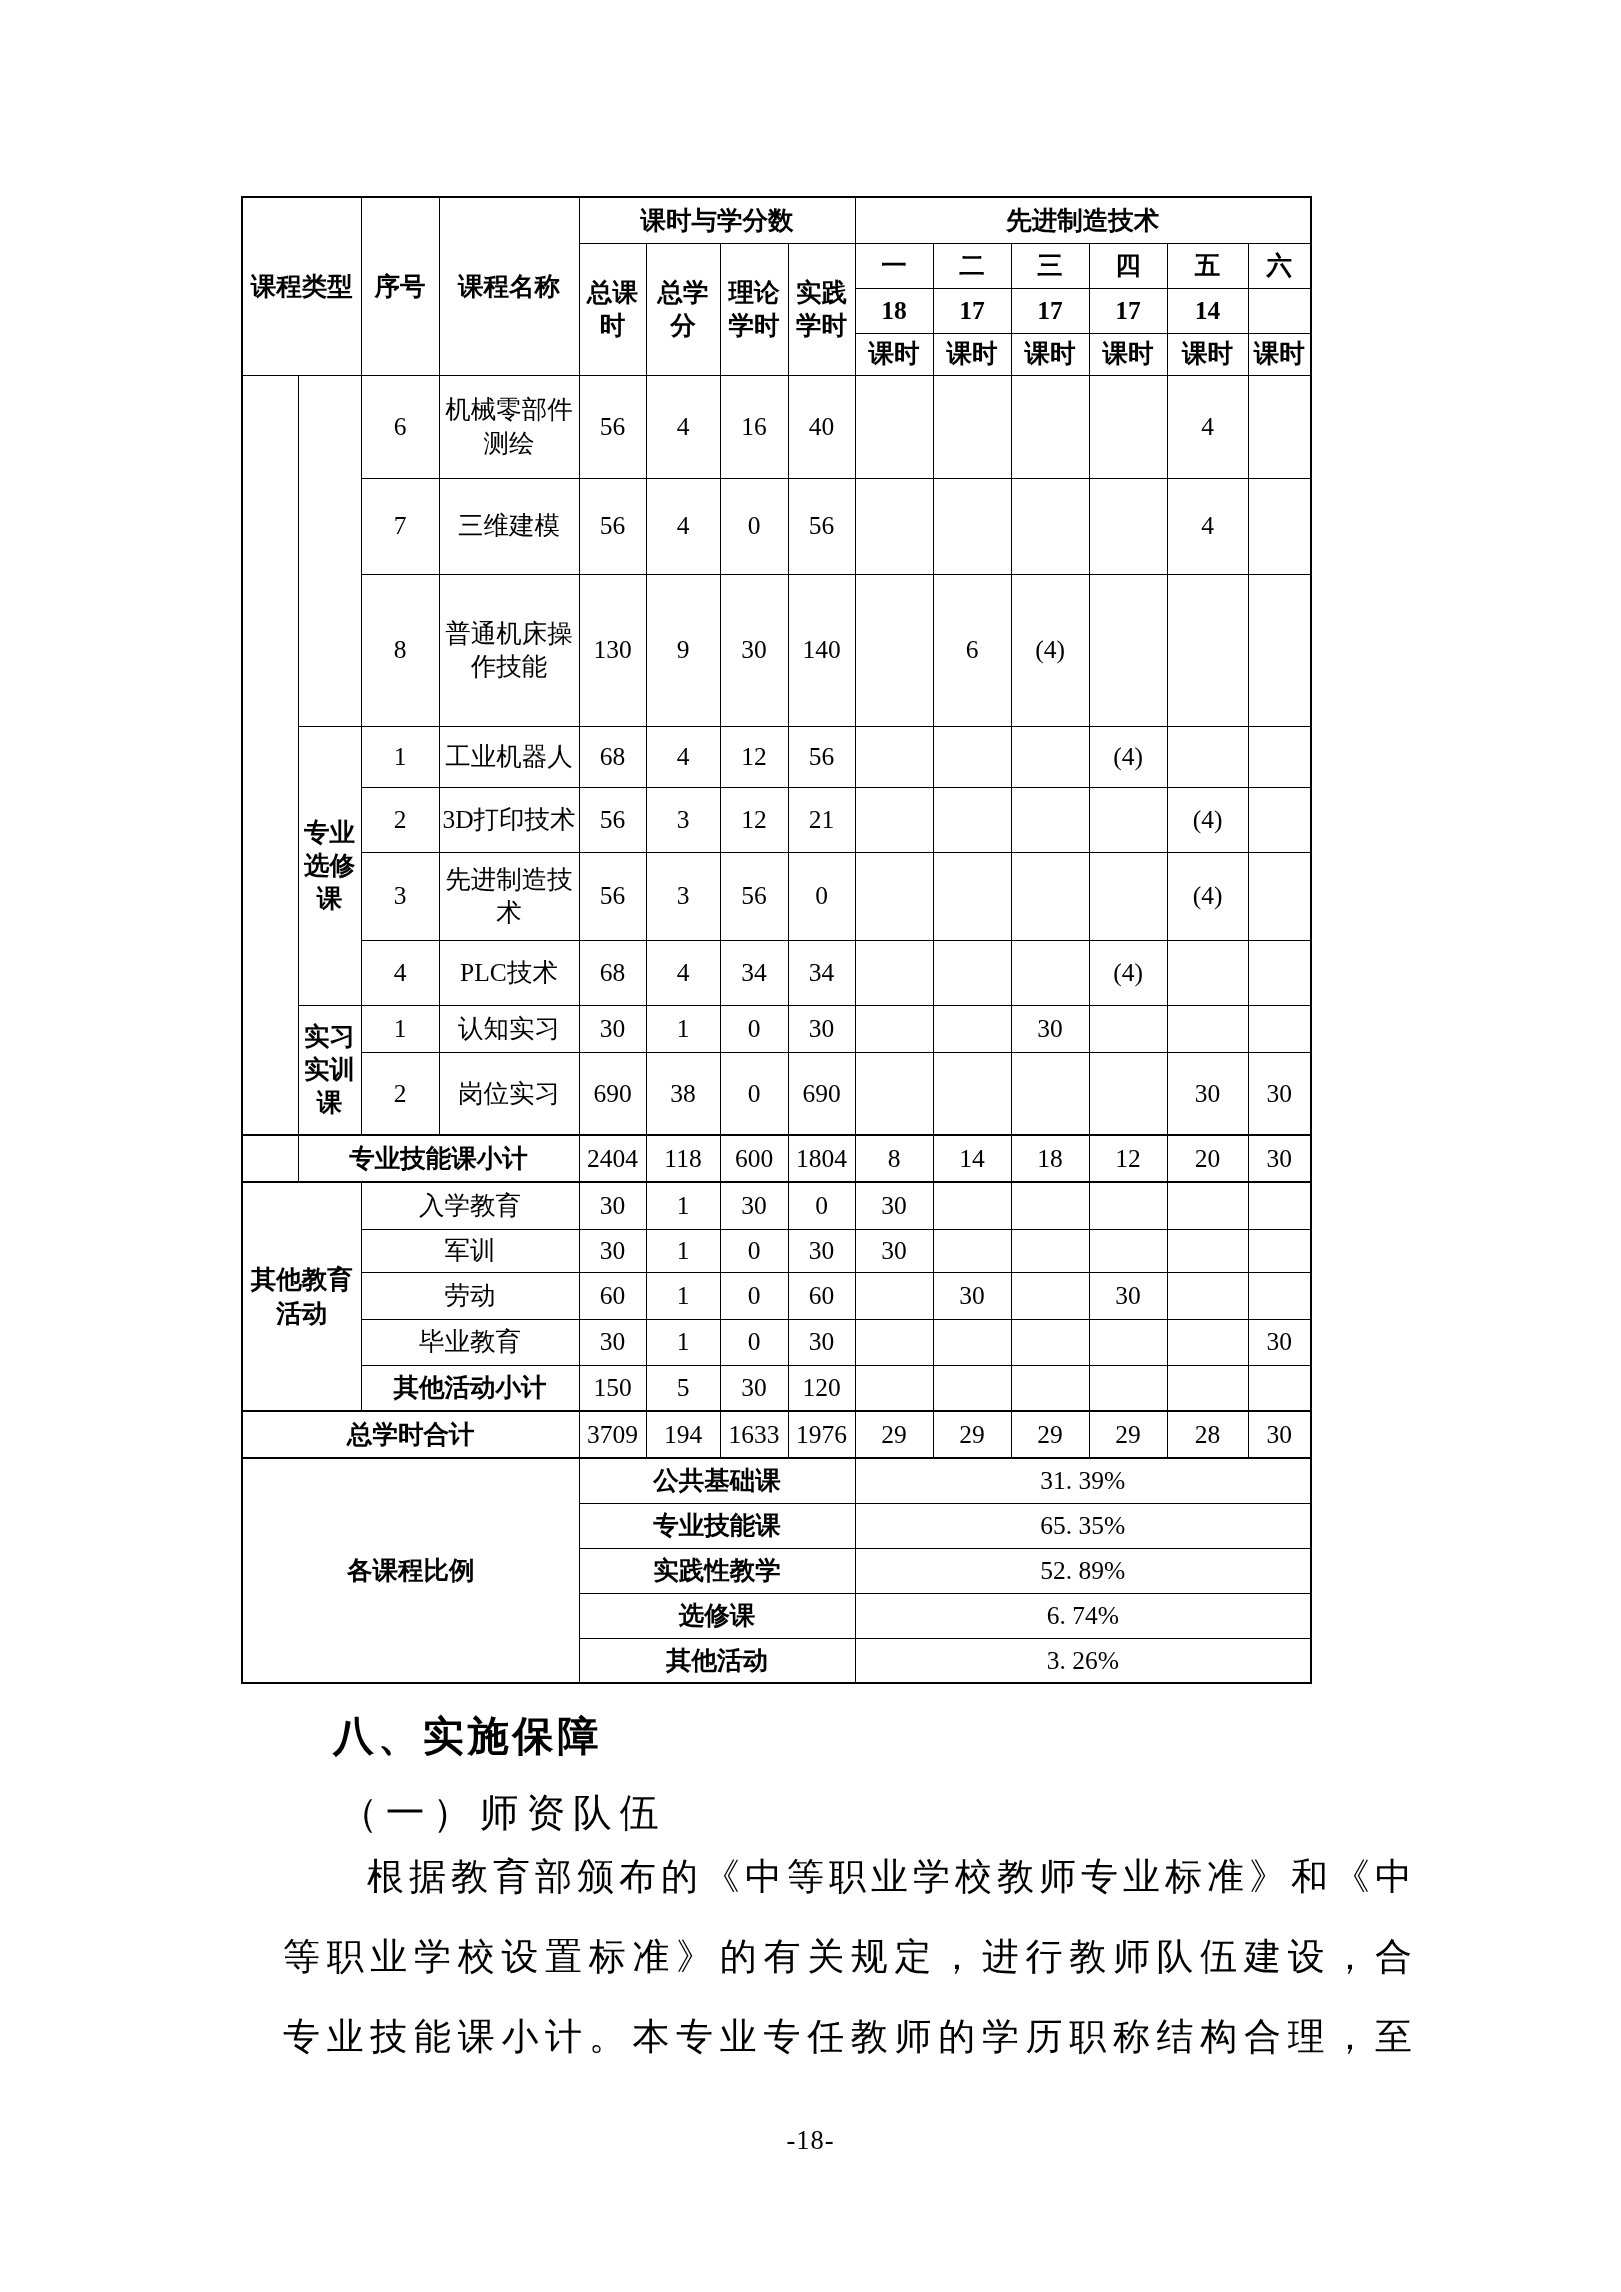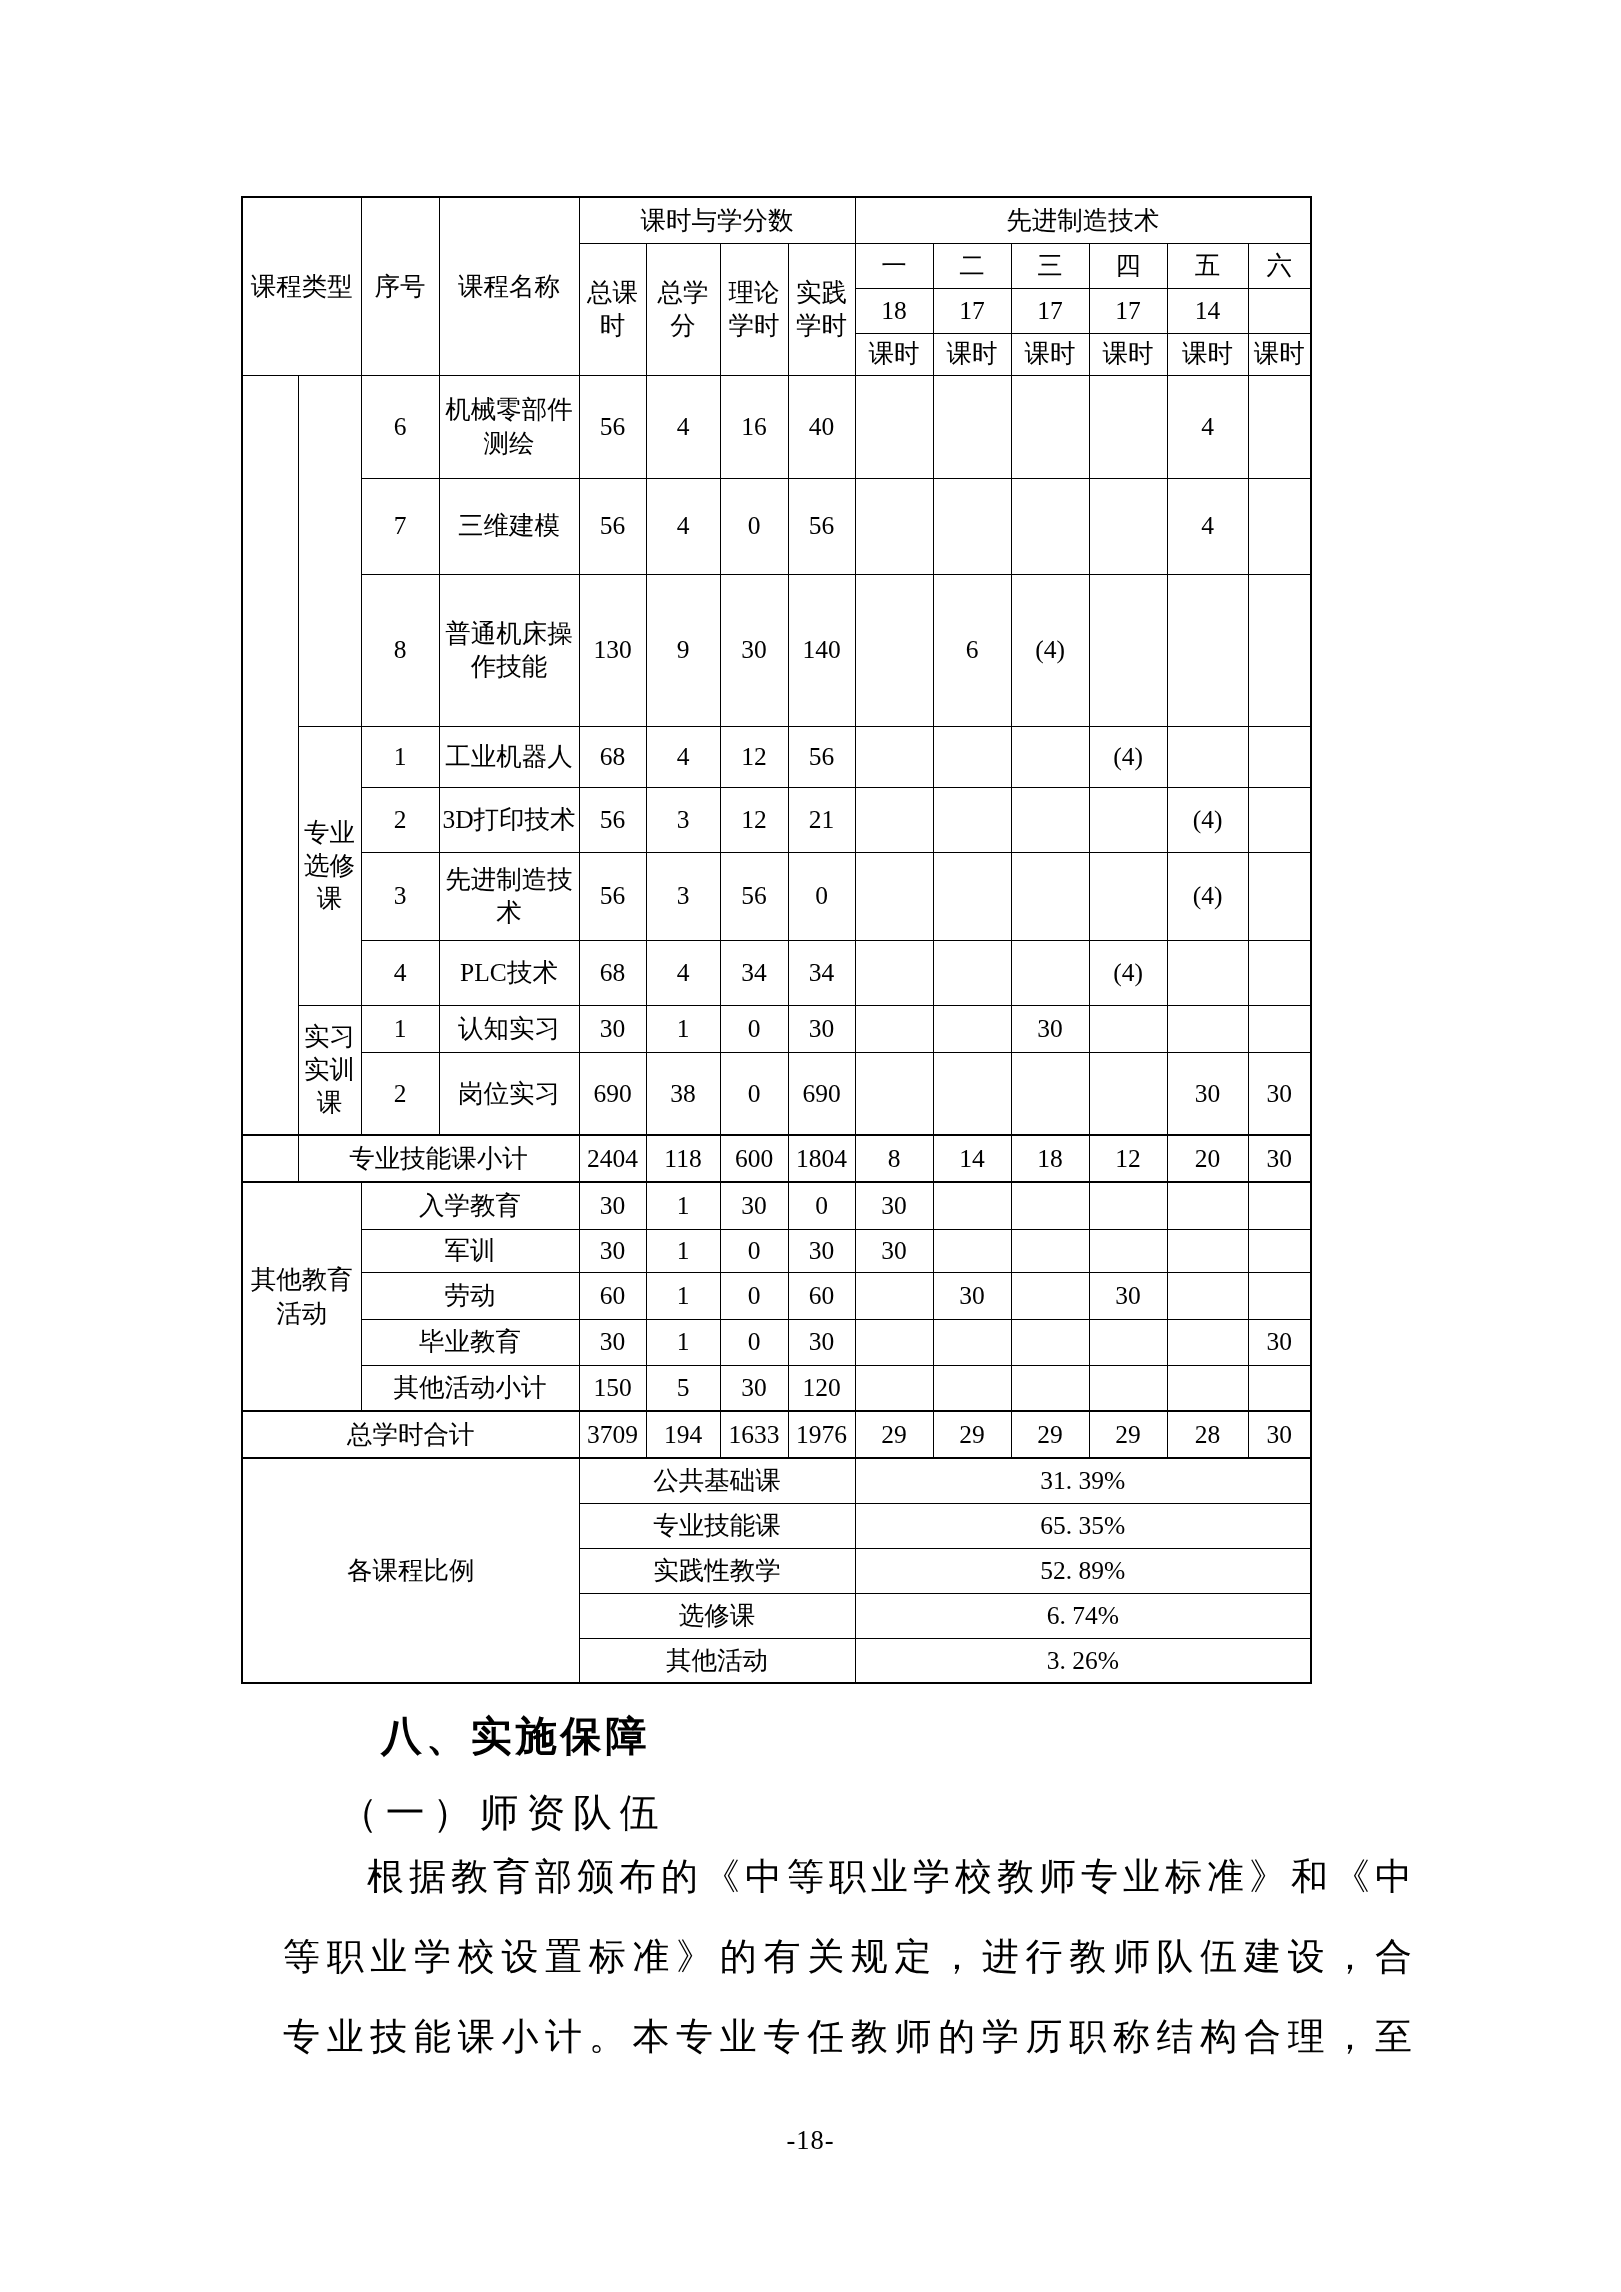--- a/index.html
+++ b/index.html
@@ -21,37 +21,37 @@
   table.curriculum td{
     border:1px solid #000;
     text-align:center;
     vertical-align:middle;
     font-size:25.5px;
     line-height:1.3;
     padding:2px 2.9px;
     word-break:break-all;
     overflow:hidden;
   }
-  td.b{font-weight:normal;}
+  td.b{font-weight:bold;}
   td.name{text-align:left;padding-left:4.9px;}
   tr.sep td{border-top:2px solid #000;}
   
   tr.r-h1{height:46px} tr.r-h2{height:45px} tr.r-h3{height:45px} tr.r-h4{height:42px}
   tr.r6{height:103px} tr.r7{height:96px} tr.r8{height:152px}
   tr.rx1{height:61px} tr.rx2{height:65px} tr.rx3{height:88px} tr.rx4{height:65px}
   tr.rs1{height:47px} tr.rs2{height:83px}
   tr.rsub{height:47px}
   tr.ro1{height:47px} tr.ro2{height:43px} tr.ro3{height:47px} tr.ro4{height:46px} tr.rosub{height:46px}
   tr.rgt{height:47px}
   tr.rr{height:45px}
 
   .h1{
     position:absolute;left:333px;top:1709px;
     font-family:"Liberation Sans","DejaVu Sans",sans-serif;
-    font-weight:bold;font-size:41px;letter-spacing:3.9px;margin-left:48px;
+    font-weight:bold;font-size:41px;letter-spacing:3.9px;
   }
   .h2{
     position:absolute;left:339px;top:1786px;
     font-size:39px;letter-spacing:7.8px;
   }
   .para{
     position:absolute;left:248px;top:1854px;width:1129px;
     font-size:37px;
     margin-left:35px;
   }

